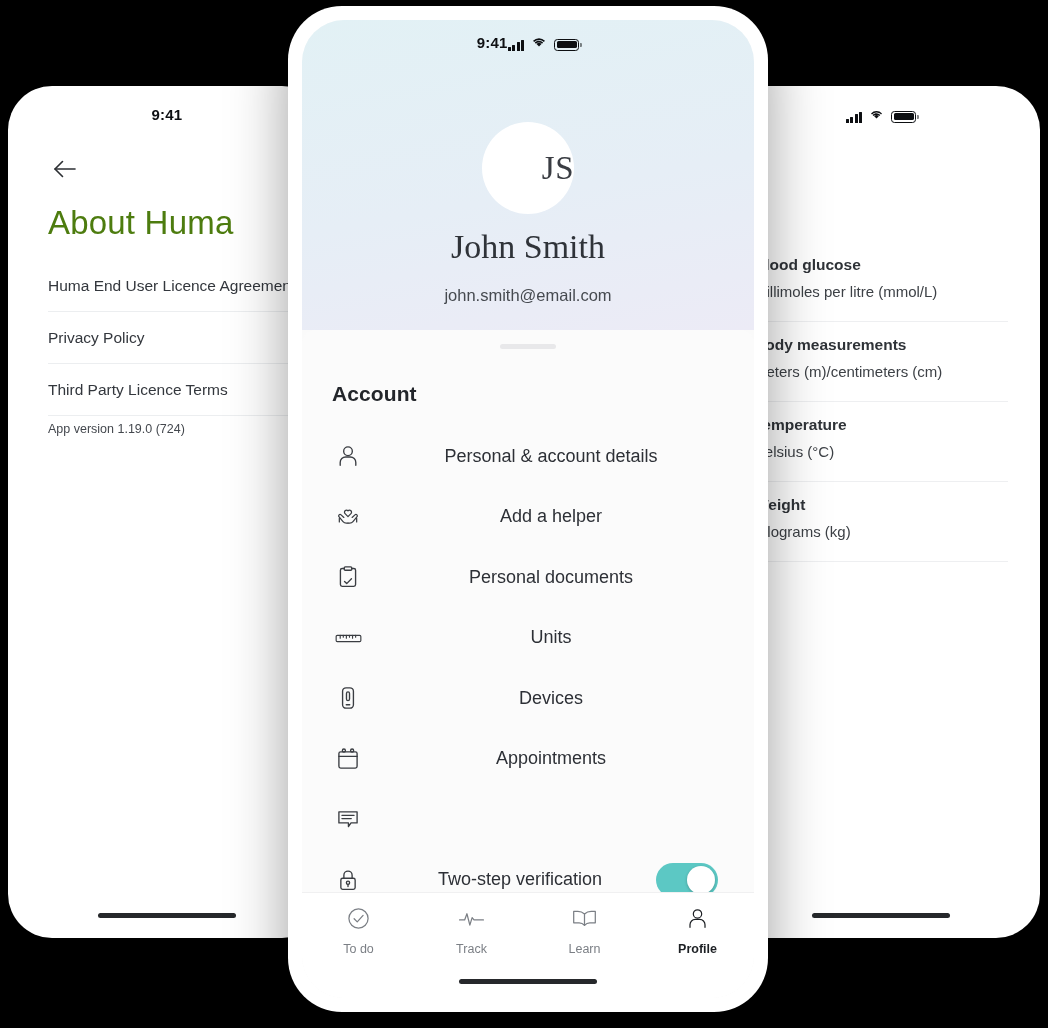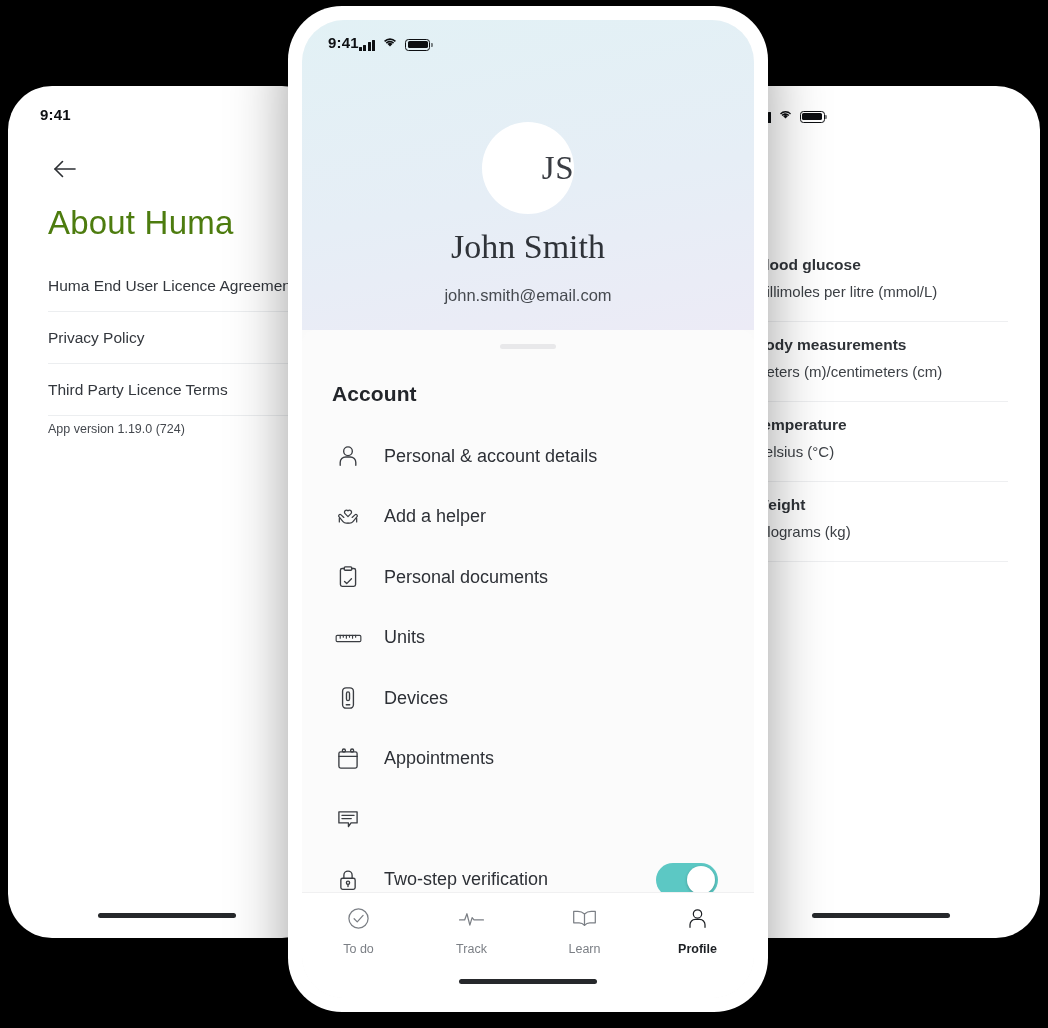--- a/index.html
+++ b/index.html
@@ -32,21 +32,21 @@
     background: #ffffff;
     overflow: hidden;
   }
 
   .statusbar {
     position: absolute;
     left: 0; right: 0; top: 0;
     height: 44px;
     display: flex;
     align-items: center;
-    justify-content: flex-start;
+    justify-content: center;
     padding: 0 26px;
     font-size: 15px;
     font-weight: bold;
     color: #0d0f12;
     letter-spacing: .2px;
   }
   .statusbar .sb-right { display: flex; align-items: flex-end; gap: 6px; }
 
   .home-indicator {
     position: absolute;
@@ -229,20 +229,21 @@
     top: 52px;
     font-size: 21px;
     font-weight: bold;
     color: #23262b;
     letter-spacing: .1px;
   }
   .menu {
     position: absolute;
     left: 0; right: 8px;
     top: 96px;
+    text-align: center;
   }
   .menu-item {
     display: flex;
     align-items: center;
     height: 60.5px;
     padding: 0 28px 0 30px;
   }
   .menu-item .mi-icon {
     width: 32px; height: 32px;
     flex: 0 0 32px;

